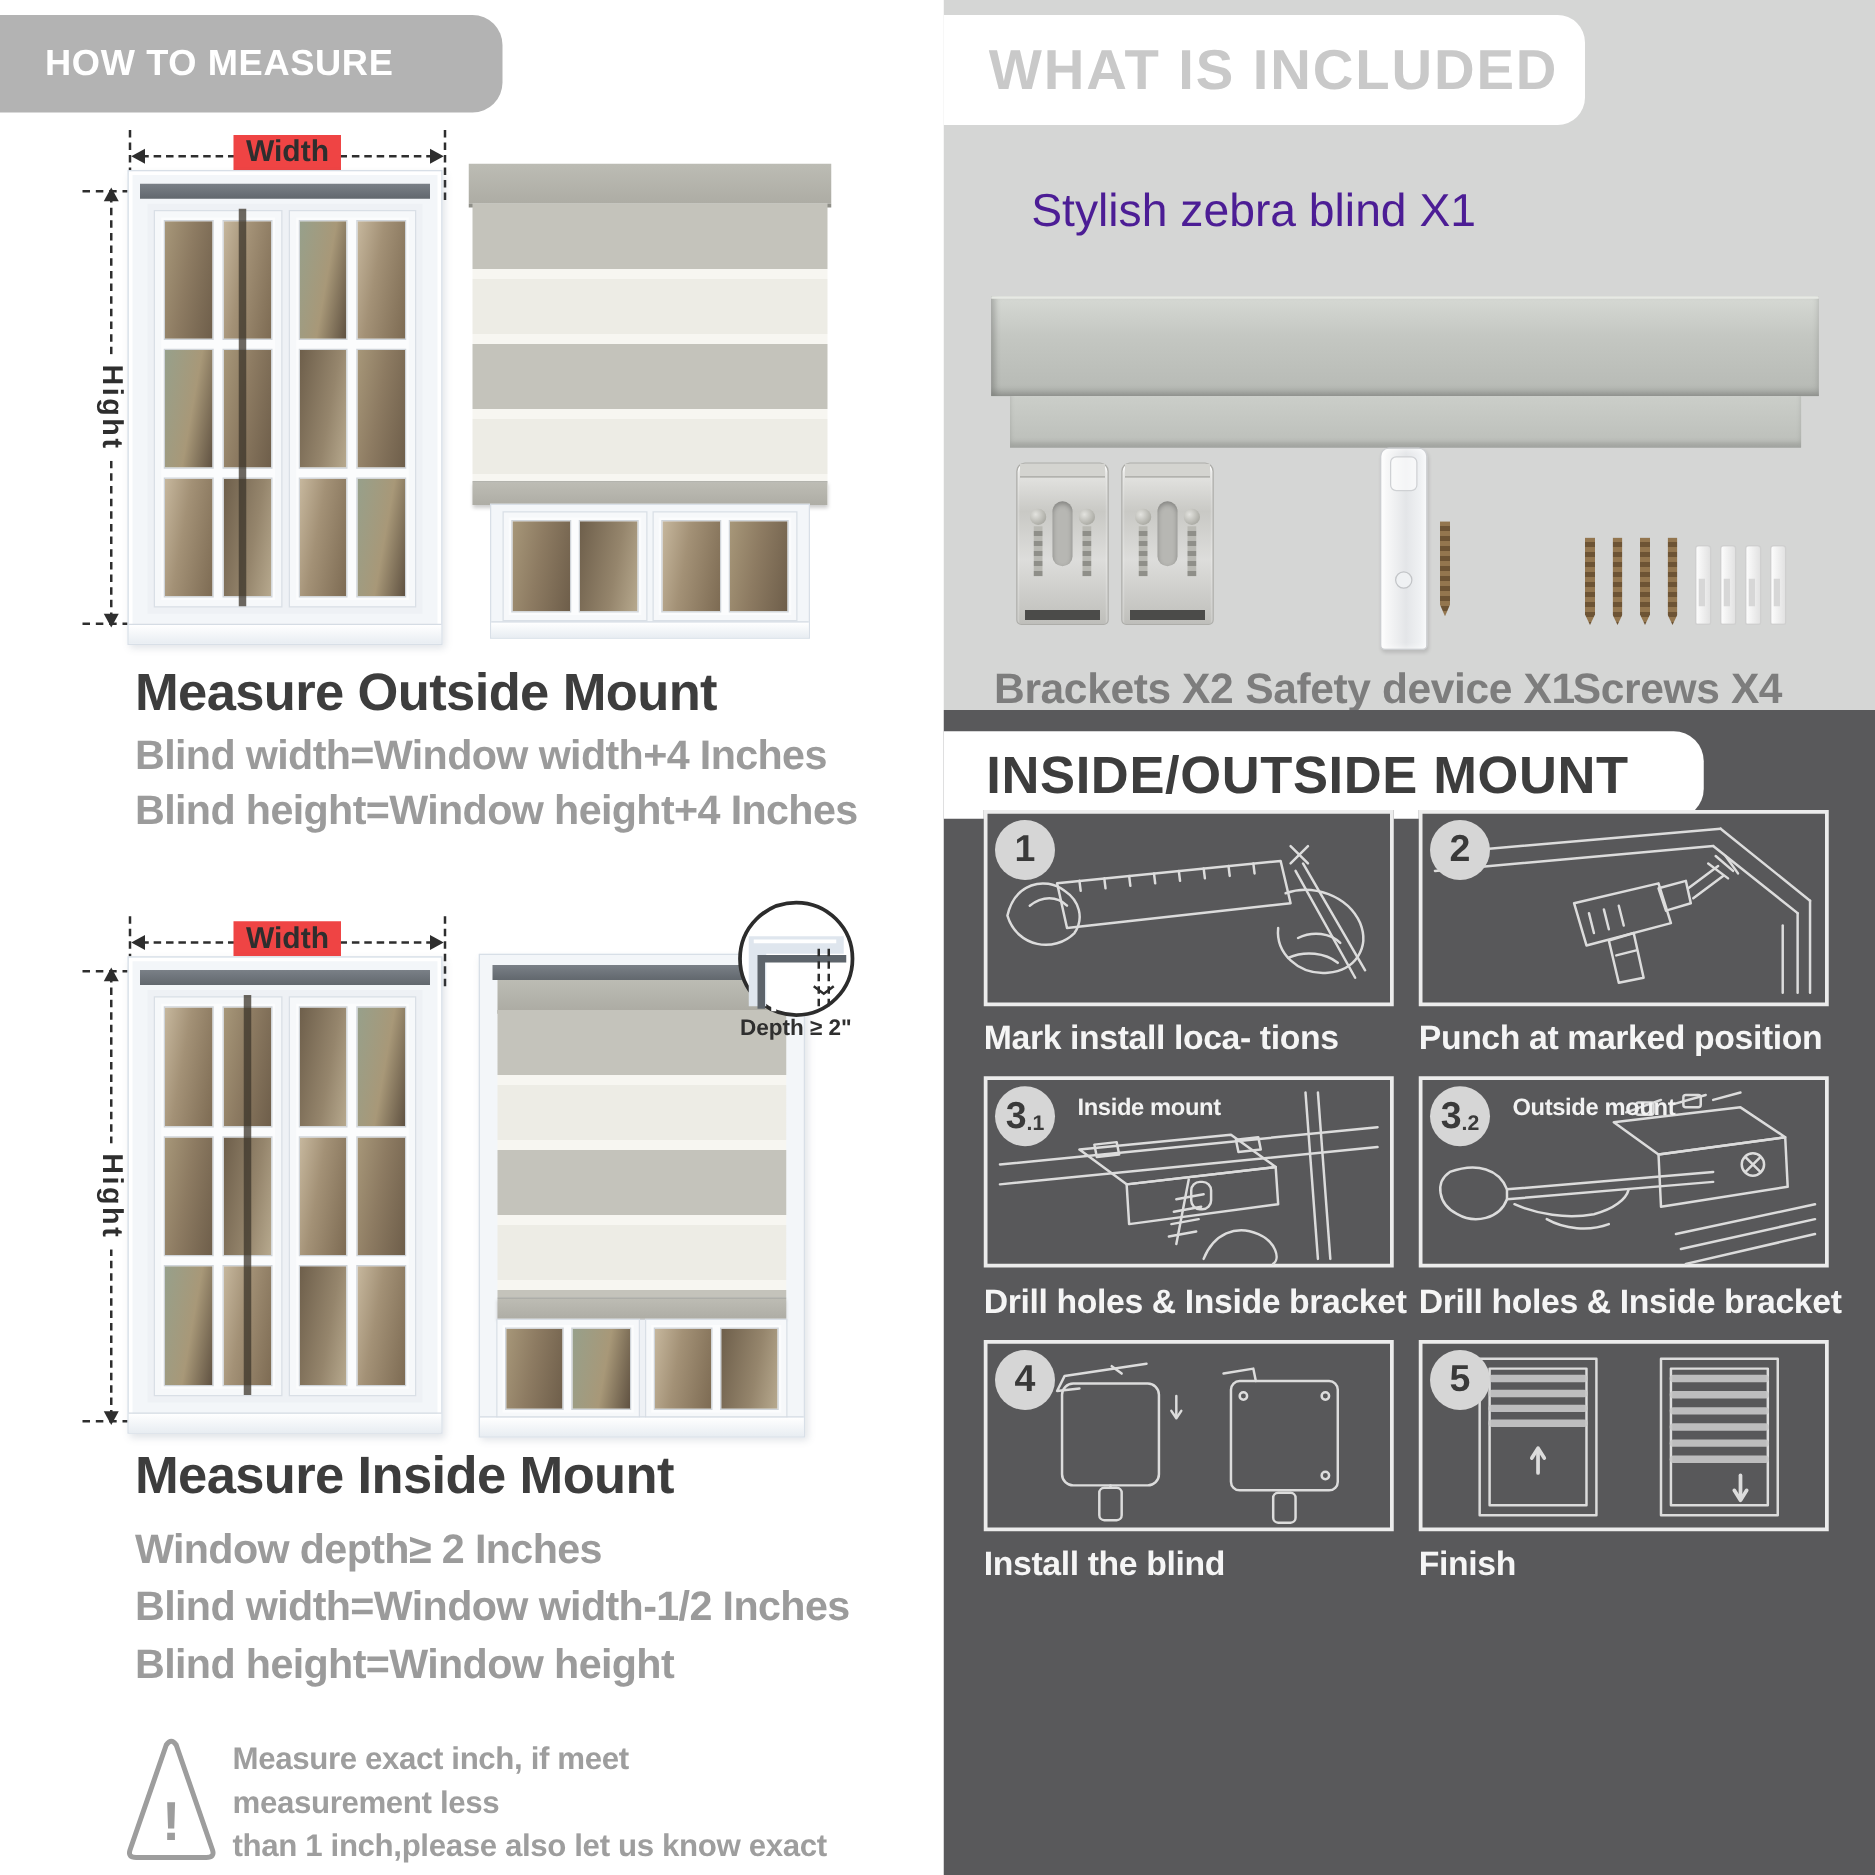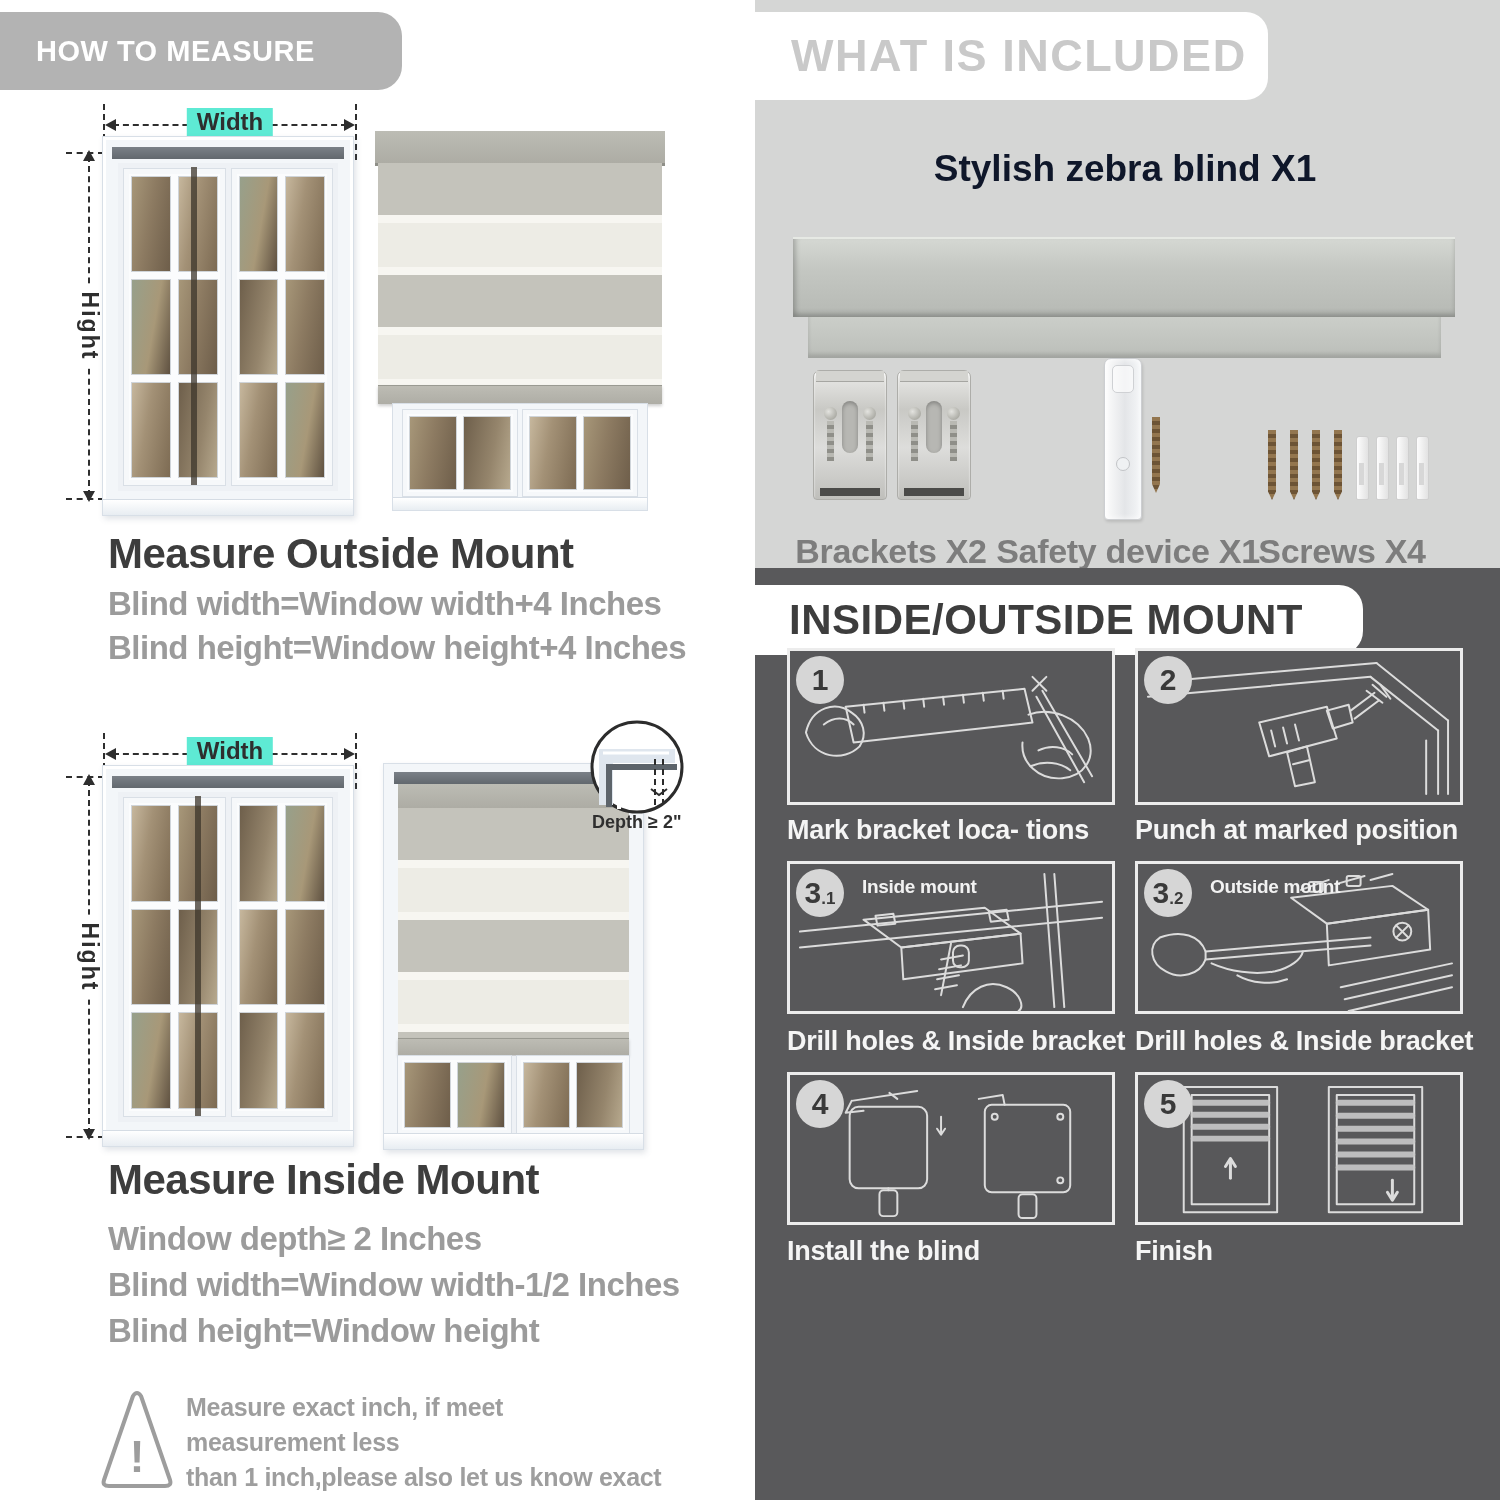--- a/index.html
+++ b/index.html
@@ -13,21 +13,21 @@
   .hdr-left span{font-size:29px;font-weight:700;color:#ffffff;letter-spacing:.5px;}
 
   
   .dimw{height:56px;}
   .dimw .dline{position:absolute;left:10px;right:10px;top:20px;border-top:2px dashed #2e2e2e;}
   .dimw .tick{position:absolute;top:0;height:56px;border-left:2px dashed #2e2e2e;}
   .dimw .tick.l{left:0;} .dimw .tick.r{right:0;}
   .dimw .ah{position:absolute;top:15px;width:0;height:0;border-top:6px solid transparent;border-bottom:6px solid transparent;}
   .dimw .ah.l{left:2px;border-right:11px solid #2e2e2e;}
   .dimw .ah.r{right:2px;border-left:11px solid #2e2e2e;}
-  .dimw .wlabel{position:absolute;left:50%;top:4px;transform:translateX(-50%);background:#5eead4;
+  .dimw .wlabel{position:absolute;left:50%;top:4px;transform:translateX(-50%);background:#ef4444;
                 padding:0 10px;font-size:24px;font-weight:700;color:#2e2e2e;}
   .dimh{width:44px;}
   .dimh .vline{position:absolute;top:8px;bottom:8px;left:14px;border-left:2px dashed #2e2e2e;}
   .dimh .av{position:absolute;left:9px;width:0;height:0;border-left:6px solid transparent;border-right:6px solid transparent;}
   .dimh .av.t{top:2px;border-bottom:11px solid #2e2e2e;}
   .dimh .av.b{bottom:2px;border-top:11px solid #2e2e2e;}
   .dimh .htick{position:absolute;width:38px;border-top:2px dashed #2e2e2e;left:-8px;}
   .dimh .hlabel{position:absolute;left:2px;top:50%;transform:translateY(-50%);background:#ffffff;
                 writing-mode:vertical-rl;font-size:23px;font-weight:700;color:#2e2e2e;padding:8px 0;letter-spacing:2px;}
 
@@ -81,22 +81,22 @@
   
   .t-title{font-size:42px;font-weight:700;color:#3d3d3d;letter-spacing:-.5px;}
   .t-line{font-size:33px;font-weight:700;color:#9b9b9b;letter-spacing:-.5px;}
   .warn-line{font-size:25px;font-weight:700;color:#9e9e9e;line-height:35px;letter-spacing:-.3px;}
 
   
   .right-top{left:755px;top:0;width:745px;height:568px;background:#d5d6d5;}
   .hdr-included{position:absolute;left:0;top:12px;width:513px;height:88px;background:#ffffff;border-radius:0 22px 22px 0;
                 display:flex;align-items:center;padding-left:36px;box-sizing:border-box;}
   .hdr-included span{font-size:45px;font-weight:700;color:#c9c9c9;letter-spacing:1.5px;}
-  .product-label{position:absolute;left:70px;top:148px;width:600px;text-align:center;
-                 font-size:37px;font-weight:700;color:#0f172a;}
+  .product-label{position:absolute;left:70px;top:148px;width:600px;text-align:left;
+                 font-size:37px;font-weight:400;color:#4c1d95;}
   .bigbar{position:absolute;left:38px;top:237px;width:662px;height:80px;
           background:linear-gradient(180deg,#d6d9d4 0%,#c4c7c2 40%,#b6b9b4 100%);
           box-shadow:inset 0 2px 0 #e6e9e4,inset 0 -4px 5px rgba(0,0,0,.18),inset 4px 0 4px rgba(0,0,0,.12);}
   .biglip{position:absolute;left:53px;top:317px;width:633px;height:41px;
           background:linear-gradient(180deg,#cbcec9,#bbbeb9);box-shadow:inset 0 -4px 4px rgba(0,0,0,.14);}
   .bracket{position:absolute;width:72px;height:128px;border-radius:7px 7px 4px 4px;
            background:linear-gradient(180deg,#ebebe9,#c9c9c5 30%,#dddddb 60%,#bfbfbb);
            border:1px solid #adada9;box-shadow:inset 0 2px 2px #ffffff;}
   .bracket:before{content:"";position:absolute;left:2px;right:2px;top:0;height:10px;background:#d4d4d0;border-bottom:1px solid #a6a6a2;}
   .bracket:after{content:"";position:absolute;left:6px;right:6px;bottom:3px;height:8px;background:#4b4b49;}
@@ -374,21 +374,21 @@
           <line x1="210" y1="36" x2="211" y2="44"></line>
         <line x1="240" y1="22" x2="254" y2="36"></line>
         <line x1="254" y1="22" x2="240" y2="36"></line>
         <line x1="300" y1="122" x2="250" y2="36"></line>
         <line x1="292" y1="128" x2="244" y2="42"></line>
         <path d="M236 60 C258 52 286 62 296 84 C304 104 292 122 270 124 C246 126 228 108 230 88"></path>
         <path d="M246 96 C258 90 272 92 280 100"></path>
         <path d="M238 112 C252 106 268 108 278 116"></path>
       </svg>
     </div>
-    <div class="step-caption" style="left:32px;top:247px;">Mark bracket loca- tions</div>
+    <div class="step-caption" style="left:32px;top:247px;">Mark install loca- tions</div>
 
     <div class="step-panel" style="left:380px;top:80px;height:157px;">
       <div class="badge">
         <span class="n">2</span>
         <span class="sub"></span>
       </div>
       <svg class="sketch" viewBox="0 0 316 145" stroke="#dcdcdc" fill="none" stroke-width="2" stroke-linecap="round" stroke-linejoin="round">
         <line x1="6" y1="28" x2="236" y2="8"></line>
         <line x1="6" y1="42" x2="230" y2="22"></line>
         <line x1="236" y1="8" x2="308" y2="66"></line>

